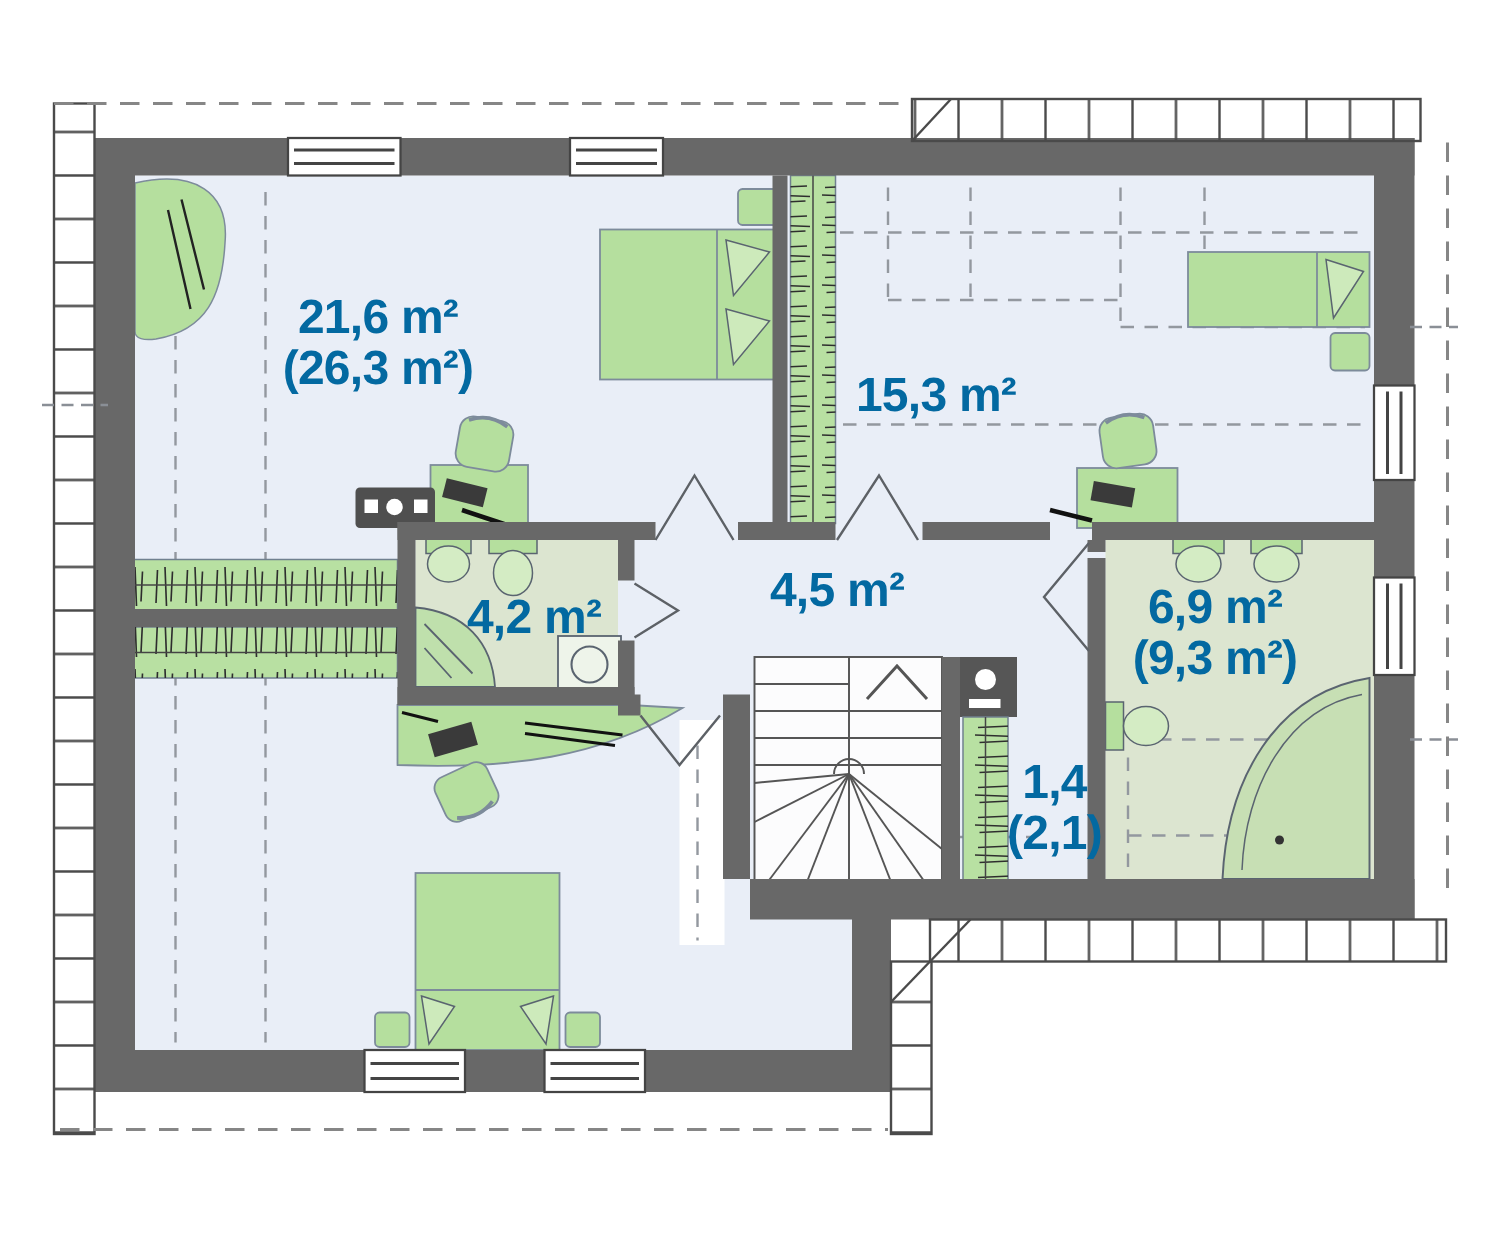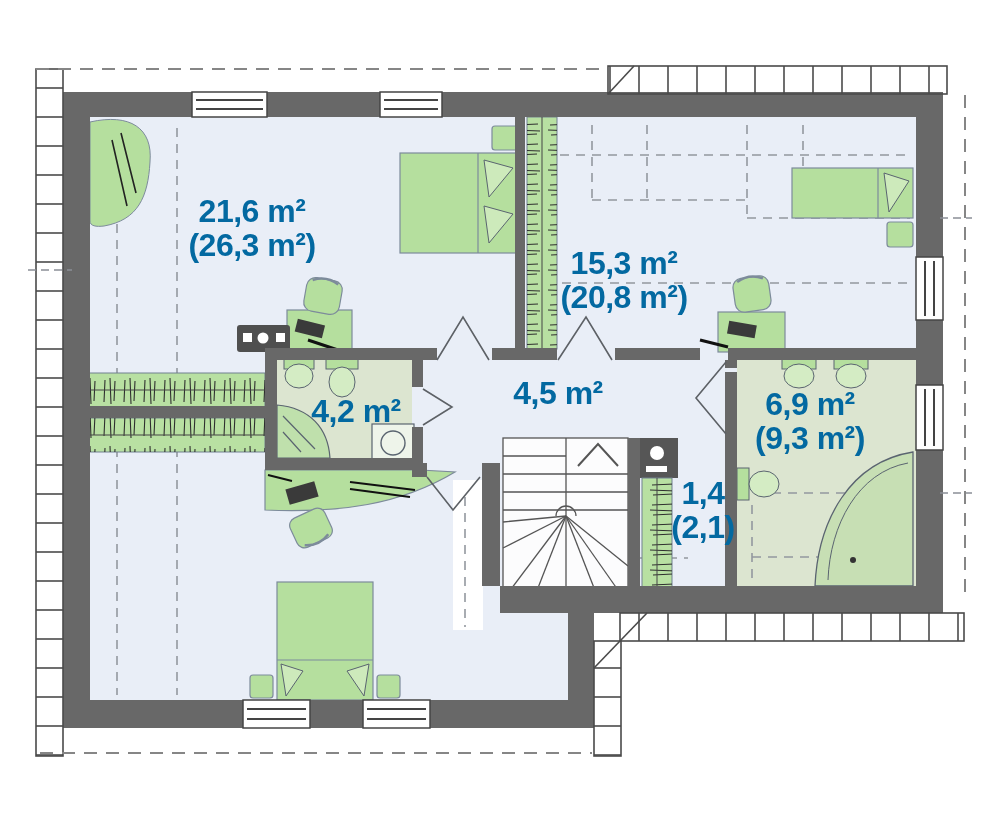--- a/index.html
+++ b/index.html
@@ -257,37 +257,36 @@
   </g>
 </svg>
 
 <div class="room-label" style="left:252px;top:194px;">
   <div>21,6 m²</div>
   <div>(26,3 m²)</div>
 </div>
 
 <div class="room-label" style="left:624px;top:222px;margin-top:24px;">
   <div>15,3 m²</div>
-  <div>(20,8 m²)</div>
 </div>
 
 <div class="room-label" style="left:558px;top:376px;">
   <div>4,5 m²</div>
 </div>
 
 <div class="room-label" style="left:356px;top:394px;">
   <div>4,2 m²</div>
 </div>
 
 <div class="room-label" style="left:810px;top:387px;">
   <div>6,9 m²</div>
   <div>(9,3 m²)</div>
 </div>
 
-<div class="room-label" style="left:703px;top:476px;">
+<div class="room-label" style="left:703px;top:504px;">
   <div>1,4</div>
   <div>(2,1)</div>
 </div>
 
 <div class="room-label" style="left:204px;top:545px;">
 </div>
 
 </div>
 
 </body></html>

